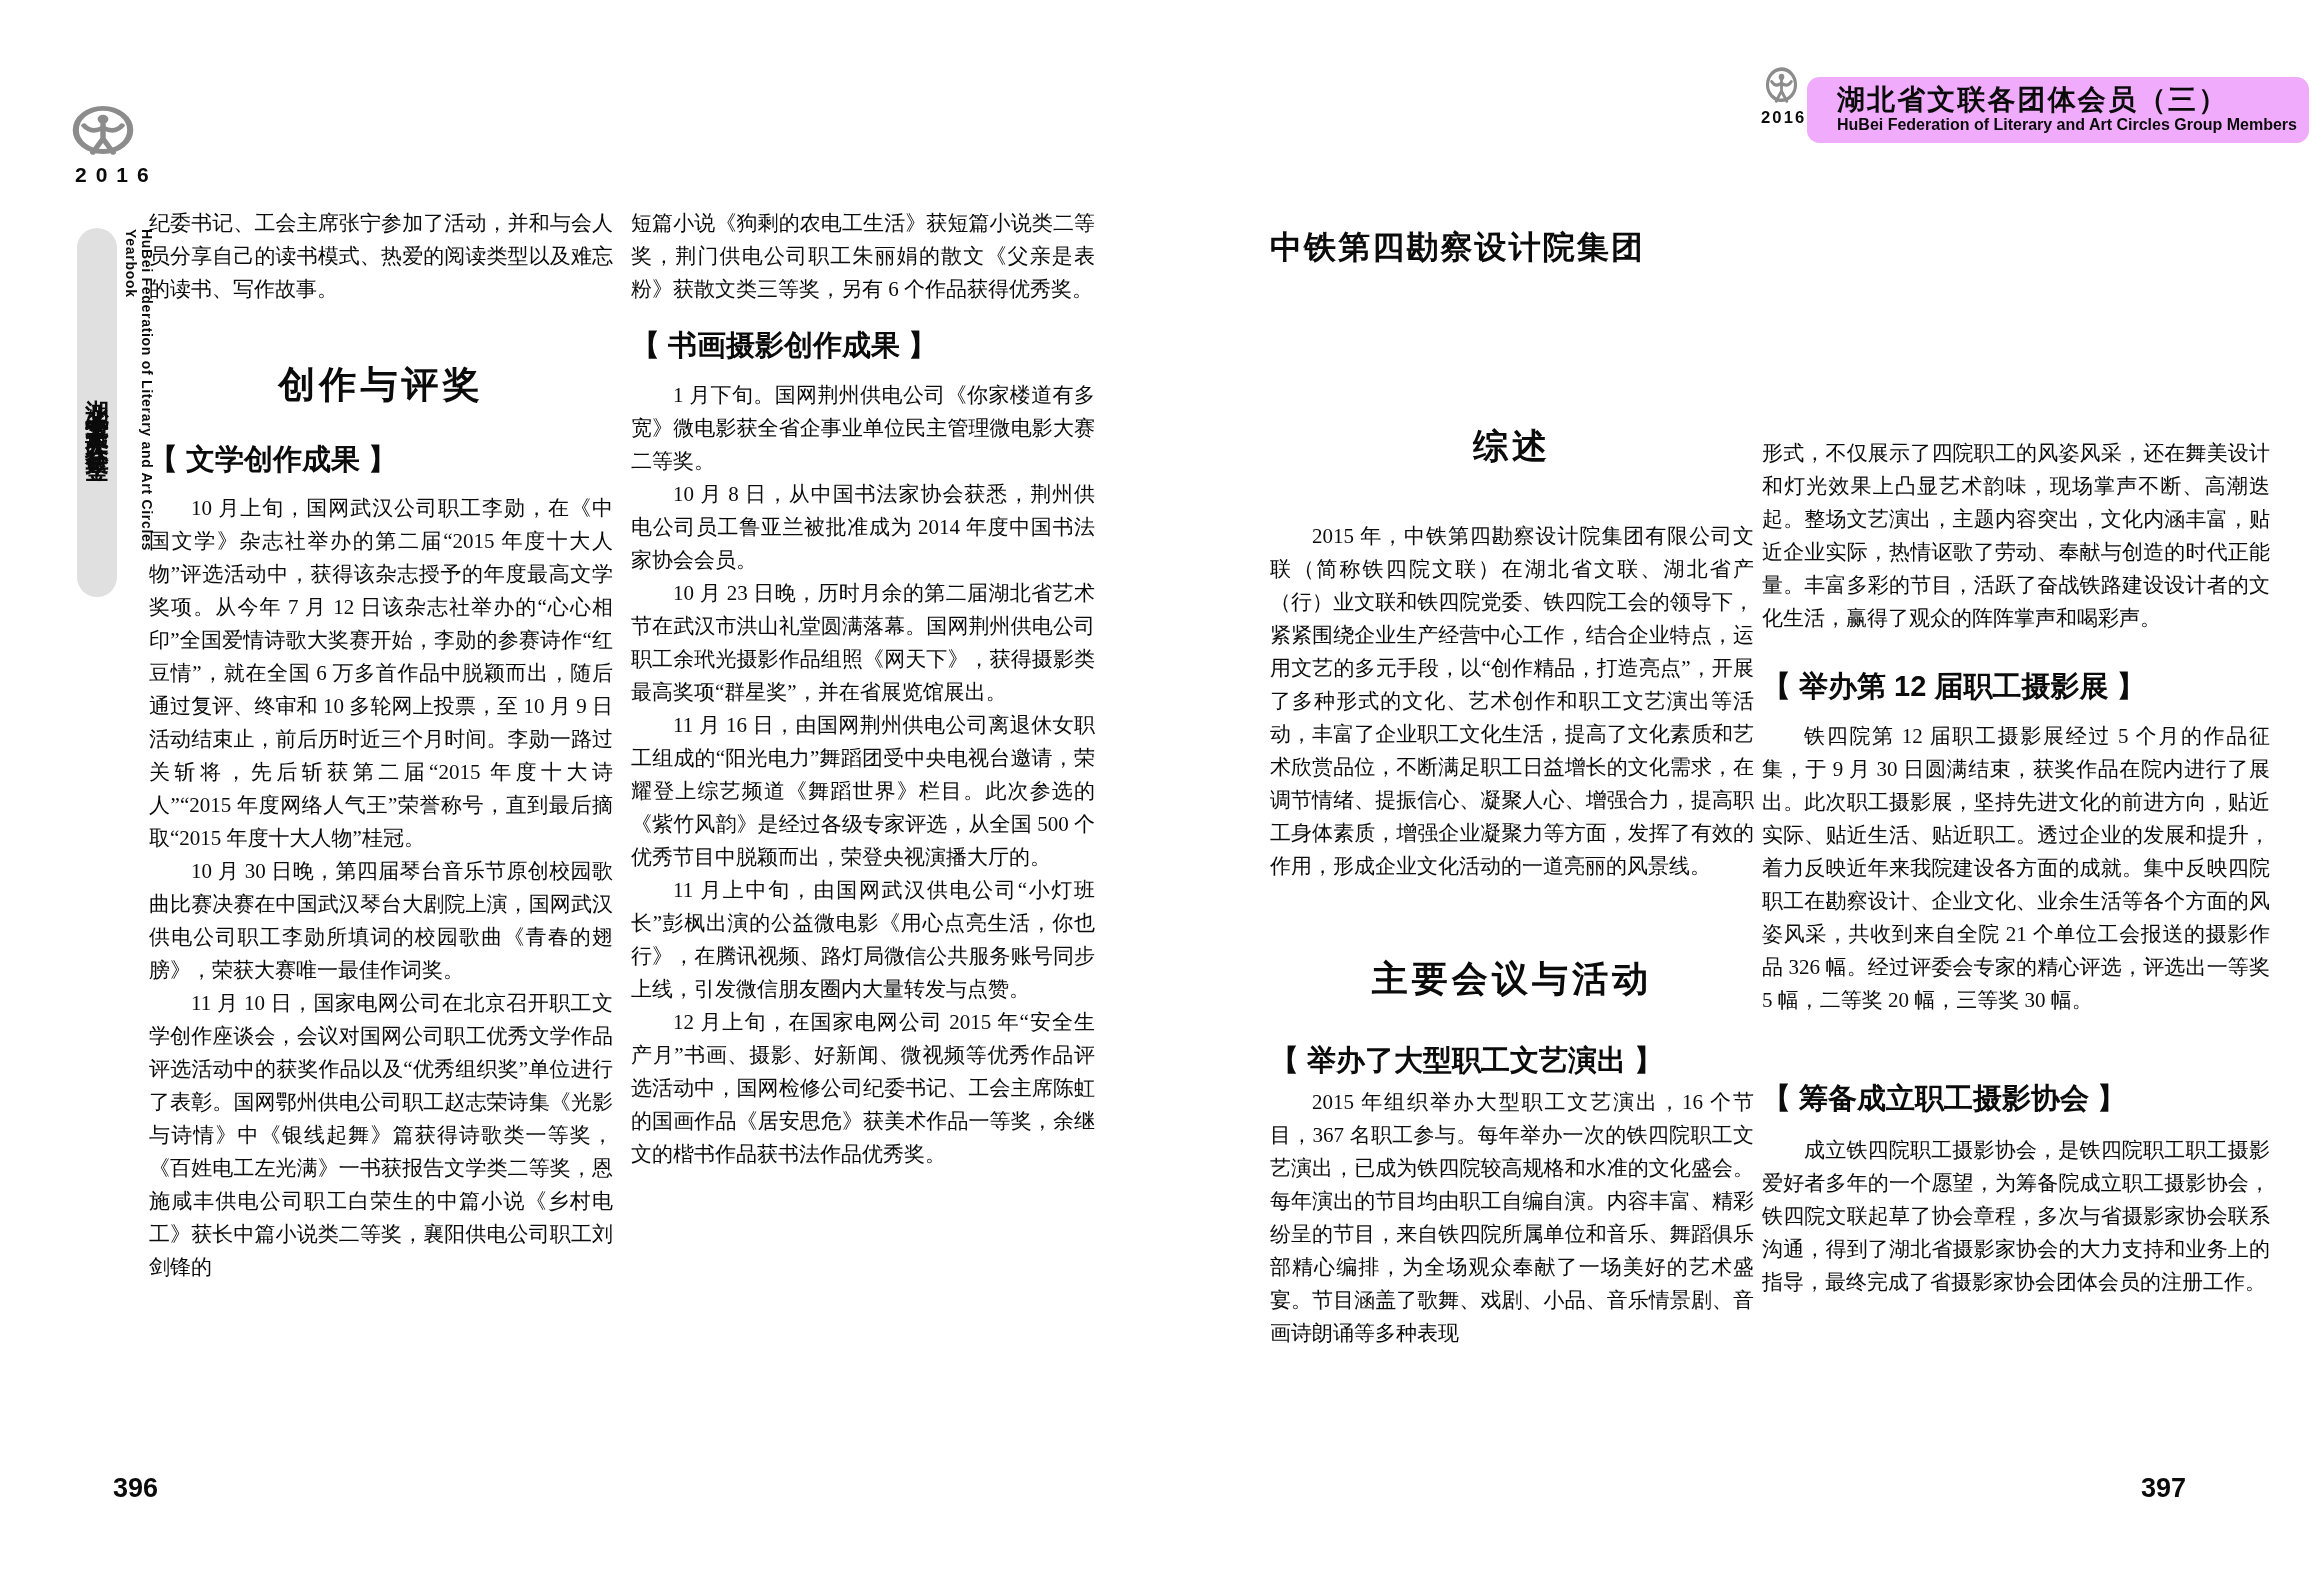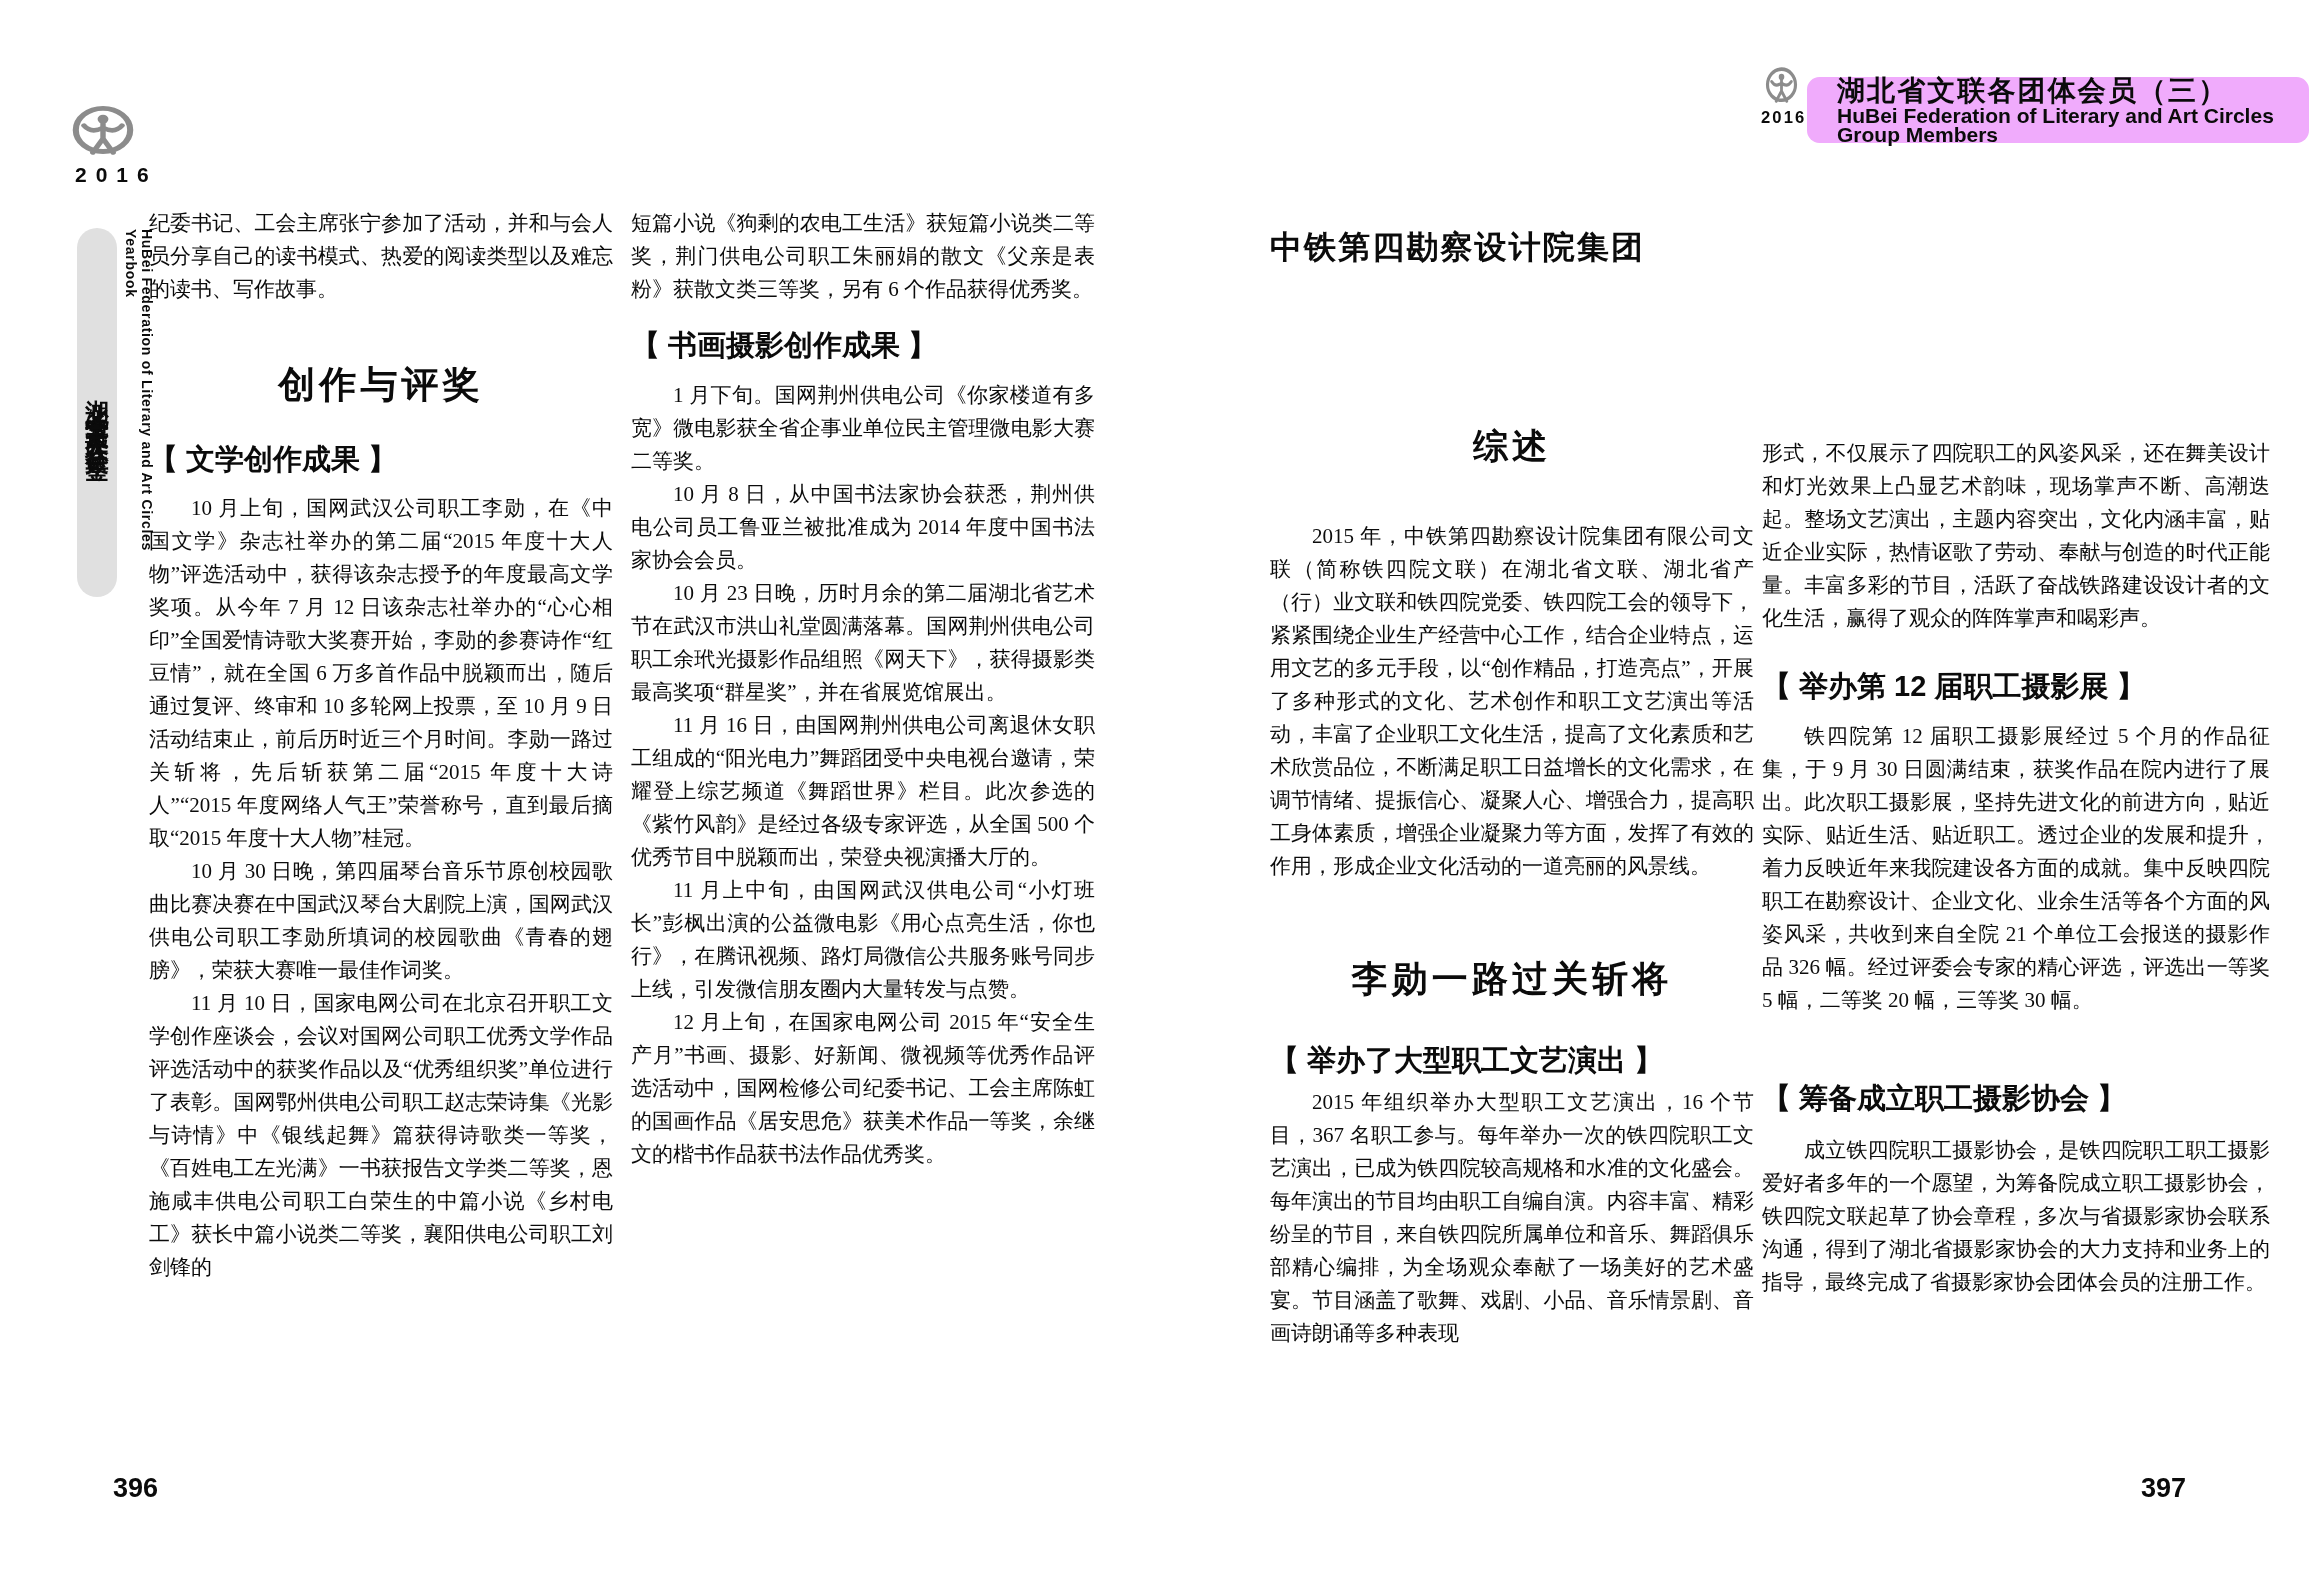--- a/index.html
+++ b/index.html
@@ -32,21 +32,21 @@
   #col4 .subhead.first{margin-top:36px;margin-bottom:19.4px;}
   #col4 .subhead.second{margin-top:66px;margin-bottom:21px;}
 
   
   #header-band{position:absolute;left:1807px;top:77px;width:502px;height:66px;
                background:#f0abfc;border-radius:12.4px;display:flex;flex-direction:column;
                justify-content:center;padding-left:30px;box-sizing:border-box;}
   .band-zh{font-family:"Liberation Sans","DejaVu Sans",sans-serif;font-weight:bold;
            font-size:28px;line-height:30px;letter-spacing:2.1px;}
   .band-en{font-family:"Liberation Sans","DejaVu Sans",sans-serif;font-weight:bold;
-           font-size:21px;line-height:19.4px;}
+           font-size:16px;line-height:19.4px;}
   #header-logo{position:absolute;left:1761px;top:66px;width:40px;text-align:center;}
   #header-logo .year{font-family:"Liberation Sans","DejaVu Sans",sans-serif;font-weight:bold;
                      font-size:16.6px;letter-spacing:2.1px;margin-top:1.4px;}
 
   
   #corner-logo{position:absolute;left:68px;top:104px;width:69px;text-align:center;}
   #corner-logo .year{font-family:"Liberation Sans","DejaVu Sans",sans-serif;font-weight:bold;
                      font-size:21px;letter-spacing:9px;margin-top:2.8px;margin-left:7px;}
   #side-pill{position:absolute;left:77px;top:228px;width:40px;height:369px;
              background:#e0e0e0;border-radius:20px;display:flex;align-items:center;justify-content:center;}
@@ -118,21 +118,21 @@
     <p>12 月上旬，在国家电网公司 2015 年“安全生产月”书画、摄影、好新闻、微视频等优秀作品评选活动中，国网检修公司纪委书记、工会主席陈虹的国画作品《居安思危》获美术作品一等奖，余继文的楷书作品获书法作品优秀奖。</p>
   </div>
 
   <div id="right-title">
     <div>中铁第四勘察设计院集团</div>
   </div>
 
   <div id="col3" class="col">
     <div class="h-big h-overview">综述</div>
     <p>2015 年，中铁第四勘察设计院集团有限公司文联（简称铁四院文联）在湖北省文联、湖北省产（行）业文联和铁四院党委、铁四院工会的领导下，紧紧围绕企业生产经营中心工作，结合企业特点，运用文艺的多元手段，以“创作精品，打造亮点”，开展了多种形式的文化、艺术创作和职工文艺演出等活动，丰富了企业职工文化生活，提高了文化素质和艺术欣赏品位，不断满足职工日益增长的文化需求，在调节情绪、提振信心、凝聚人心、增强合力，提高职工身体素质，增强企业凝聚力等方面，发挥了有效的作用，形成企业文化活动的一道亮丽的风景线。</p>
-    <div class="h-big h-activities">李勋一路过关斩将</div>
+    <div class="h-big h-activities">主要会议与活动</div>
     <div class="subhead">【 举办了大型职工文艺演出 】</div>
     <p>2015 年组织举办大型职工文艺演出，16 个节目，367 名职工参与。每年举办一次的铁四院职工文艺演出，已成为铁四院较高规格和水准的文化盛会。每年演出的节目均由职工自编自演。内容丰富、精彩纷呈的节目，来自铁四院所属单位和音乐、舞蹈俱乐部精心编排，为全场观众奉献了一场美好的艺术盛宴。节目涵盖了歌舞、戏剧、小品、音乐情景剧、音画诗朗诵等多种表现</p>
   </div>
 
   <div id="col4" class="col">
     <p class="cont">形式，不仅展示了四院职工的风姿风采，还在舞美设计和灯光效果上凸显艺术韵味，现场掌声不断、高潮迭起。整场文艺演出，主题内容突出，文化内涵丰富，贴近企业实际，热情讴歌了劳动、奉献与创造的时代正能量。丰富多彩的节目，活跃了奋战铁路建设设计者的文化生活，赢得了观众的阵阵掌声和喝彩声。</p>
     <div class="subhead first">【 举办第 12 届职工摄影展 】</div>
     <p>铁四院第 12 届职工摄影展经过 5 个月的作品征集，于 9 月 30 日圆满结束，获奖作品在院内进行了展出。此次职工摄影展，坚持先进文化的前进方向，贴近实际、贴近生活、贴近职工。透过企业的发展和提升，着力反映近年来我院建设各方面的成就。集中反映四院职工在勘察设计、企业文化、业余生活等各个方面的风姿风采，共收到来自全院 21 个单位工会报送的摄影作品 326 幅。经过评委会专家的精心评选，评选出一等奖 5 幅，二等奖 20 幅，三等奖 30 幅。</p>
     <div class="subhead second">【 筹备成立职工摄影协会 】</div>
     <p>成立铁四院职工摄影协会，是铁四院职工职工摄影爱好者多年的一个愿望，为筹备院成立职工摄影协会，铁四院文联起草了协会章程，多次与省摄影家协会联系沟通，得到了湖北省摄影家协会的大力支持和业务上的指导，最终完成了省摄影家协会团体会员的注册工作。</p>

